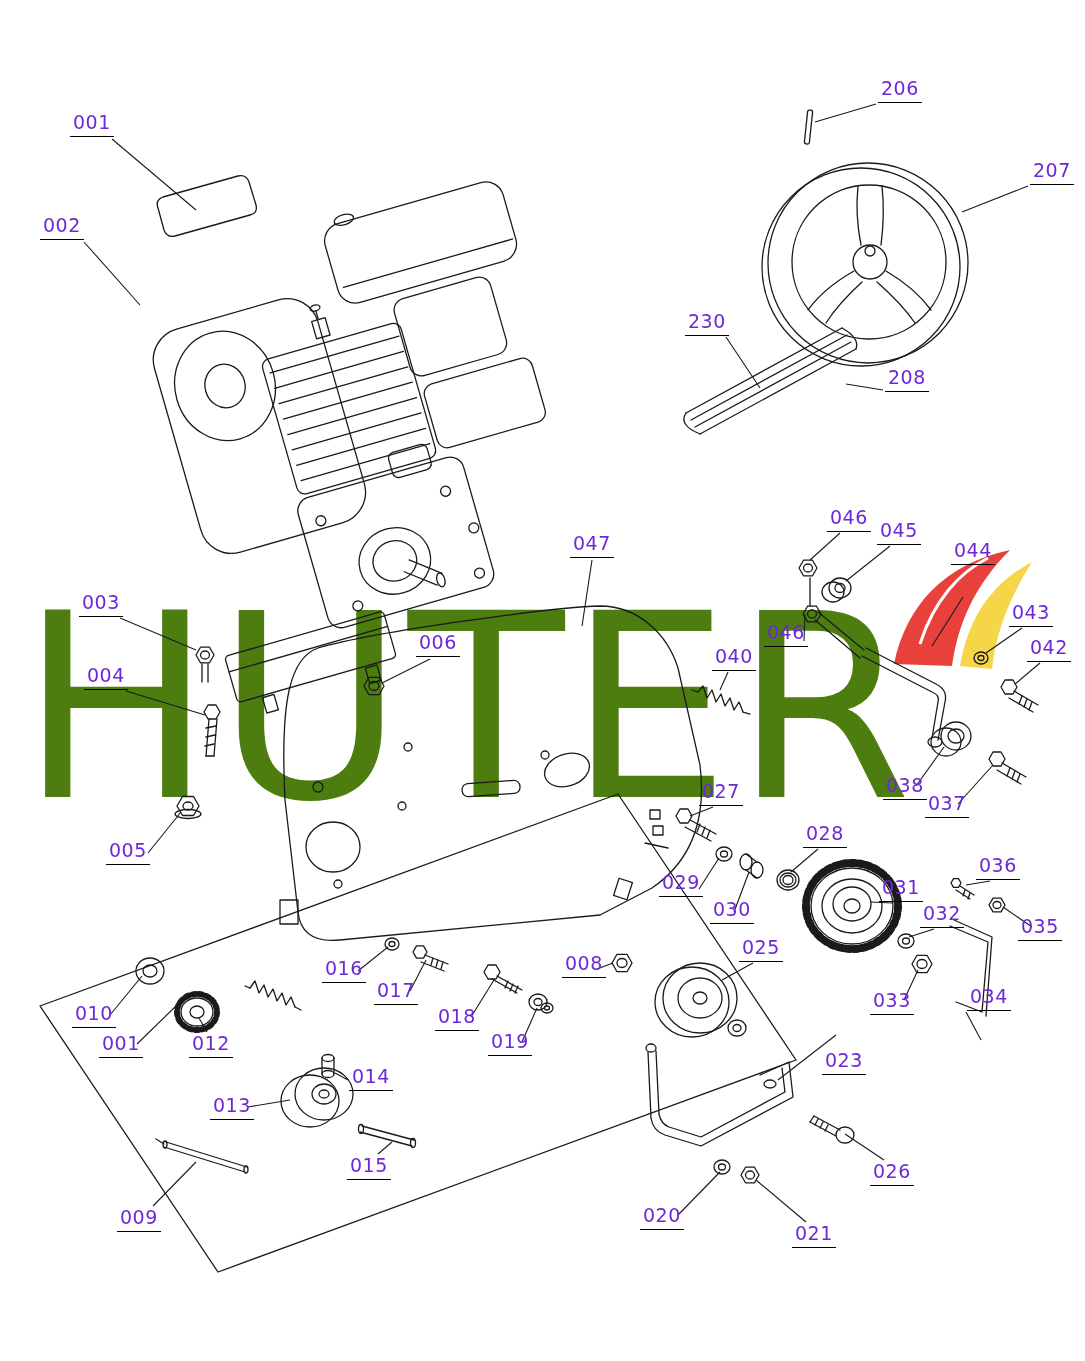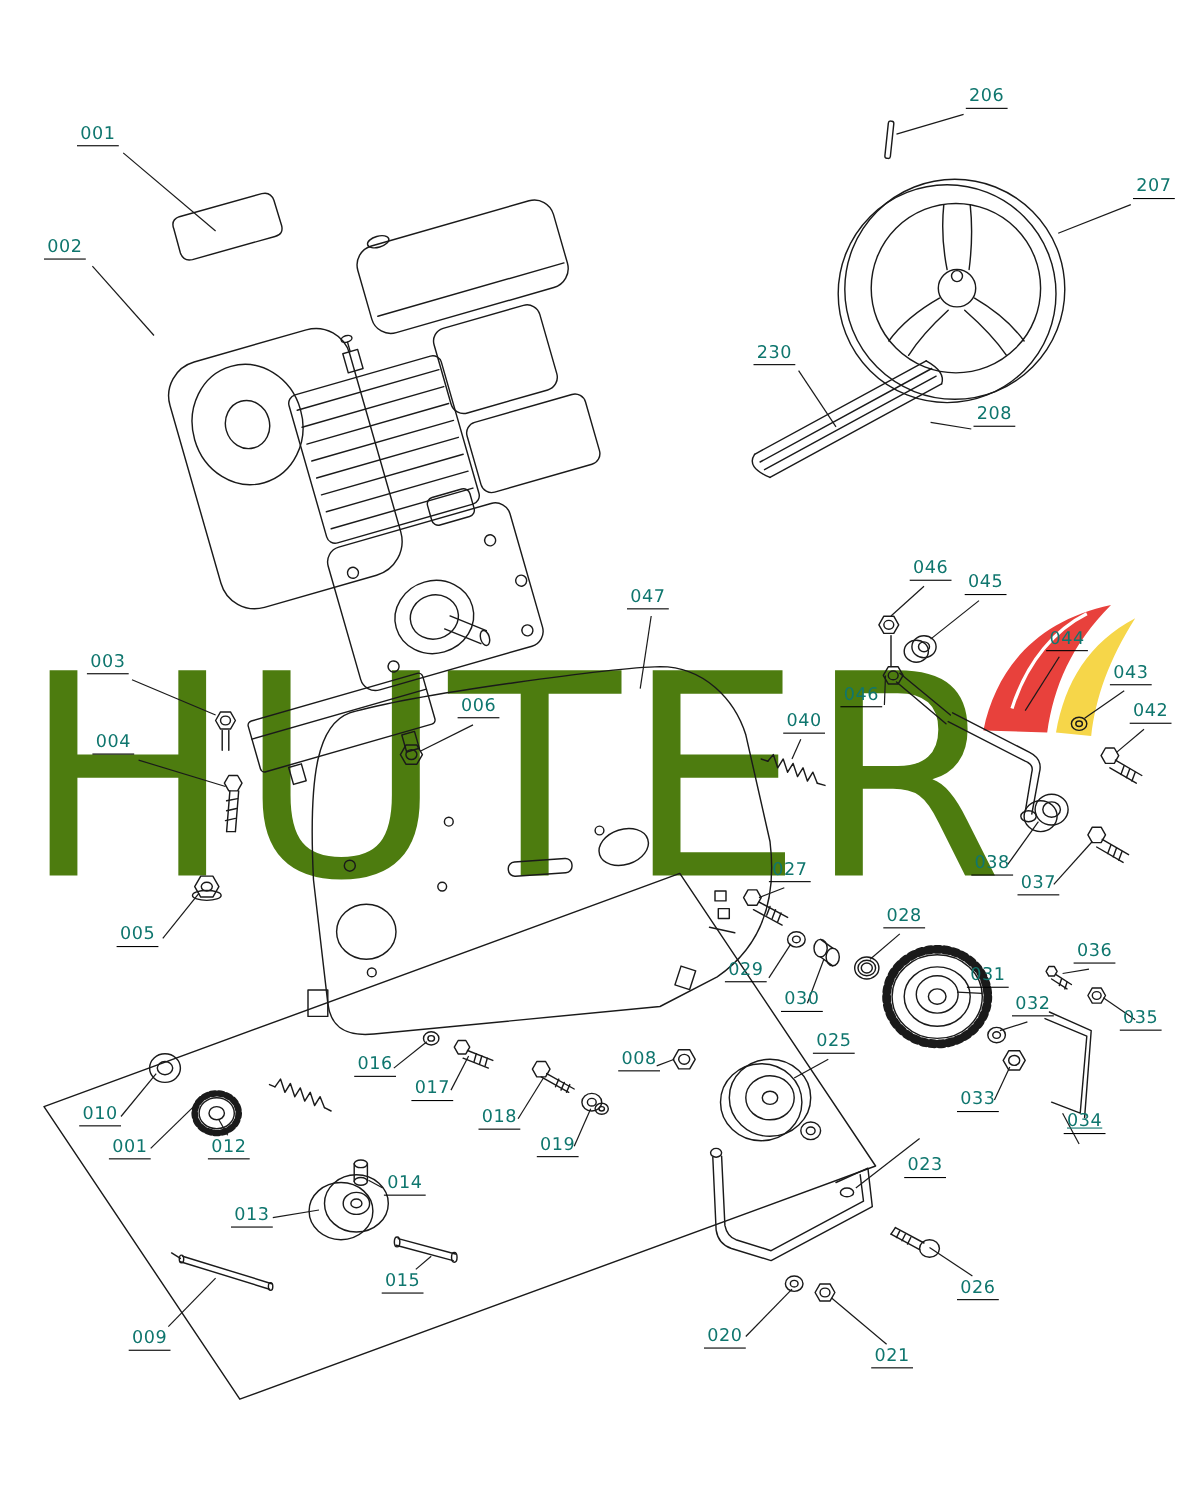--- a/index.html
+++ b/index.html
@@ -10,21 +10,21 @@
   #watermark{position:absolute;left:20px;top:580px;width:1050px;white-space:nowrap;
              font-weight:normal;font-size:256px;line-height:1;letter-spacing:4px;
              color:#4d7c0f;user-select:none}
   #swoosh{position:absolute;left:890px;top:548px}
   
   svg.layer{position:absolute;left:0;top:0;width:1085px;height:1361px}
   #diagram-svg g.lineart{stroke:#1a1a1a;stroke-width:1.3;fill:none;
                          stroke-linecap:round;stroke-linejoin:round}
   #leader-svg line{stroke:#1a1a1a;stroke-width:1.1}
   
-  .part-label{position:absolute;font-size:16px;line-height:1.15;color:#0f766e;
+  .part-label{position:absolute;font-size:19px;line-height:1.15;color:#6d28d9;
               border-bottom:1.6px solid #000;padding:0 3px 2px;letter-spacing:.5px}
 </style>
 </head>
 <body>
 
 <div id="stage">
 
   <div id="watermark">HUTER</div>
 
   <svg id="swoosh" width="148" height="122" viewBox="0 0 148 122">
@@ -441,37 +441,37 @@
       <div class="part-label" style="left: 84px; top: 665px;">004</div>
       <div class="part-label" style="left: 106px; top: 840px;">005</div>
       <div class="part-label" style="left: 416px; top: 632px;">006</div>
       <div class="part-label" style="left: 570px; top: 533px;">047</div>
       <div class="part-label" style="left: 878px; top: 78px;">206</div>
       <div class="part-label" style="left: 1030px; top: 160px;">207</div>
       <div class="part-label" style="left: 685px; top: 311px;">230</div>
       <div class="part-label" style="left: 885px; top: 367px;">208</div>
       <div class="part-label" style="left: 827px; top: 507px;">046</div>
       <div class="part-label" style="left: 877px; top: 520px;">045</div>
-      <div class="part-label" style="left: 951px; top: 571px;">044</div>
+      <div class="part-label" style="left: 951px; top: 540px;">044</div>
       <div class="part-label" style="left: 1009px; top: 602px;">043</div>
       <div class="part-label" style="left: 1027px; top: 637px;">042</div>
       <div class="part-label" style="left: 764px; top: 622px;">046</div>
       <div class="part-label" style="left: 712px; top: 646px;">040</div>
       <div class="part-label" style="left: 883px; top: 775px;">038</div>
       <div class="part-label" style="left: 925px; top: 793px;">037</div>
       <div class="part-label" style="left: 699px; top: 781px; text-align: center;">027</div>
       <div class="part-label" style="left: 803px; top: 823px;">028</div>
       <div class="part-label" style="left: 659px; top: 872px;">029</div>
       <div class="part-label" style="left: 710px; top: 899px;">030</div>
       <div class="part-label" style="left: 879px; top: 877px;">031</div>
       <div class="part-label" style="left: 920px; top: 903px;">032</div>
       <div class="part-label" style="left: 976px; top: 855px;">036</div>
       <div class="part-label" style="left: 1018px; top: 916px;">035</div>
       <div class="part-label" style="left: 870px; top: 990px;">033</div>
-      <div class="part-label" style="left: 967px; top: 1010px; text-decoration: underline;">034</div>
+      <div class="part-label" style="left: 967px; top: 986px;">034</div>
       <div class="part-label" style="left: 739px; top: 937px;">025</div>
       <div class="part-label" style="left: 562px; top: 953px;">008</div>
       <div class="part-label" style="left: 322px; top: 958px;">016</div>
       <div class="part-label" style="left: 374px; top: 980px;">017</div>
       <div class="part-label" style="left: 435px; top: 1006px;">018</div>
       <div class="part-label" style="left: 488px; top: 1031px;">019</div>
       <div class="part-label" style="left: 72px; top: 1003px;">010</div>
       <div class="part-label" style="left: 99px; top: 1033px;">001</div>
       <div class="part-label" style="left: 189px; top: 1033px;">012</div>
       <div class="part-label" style="left: 210px; top: 1095px;">013</div>

